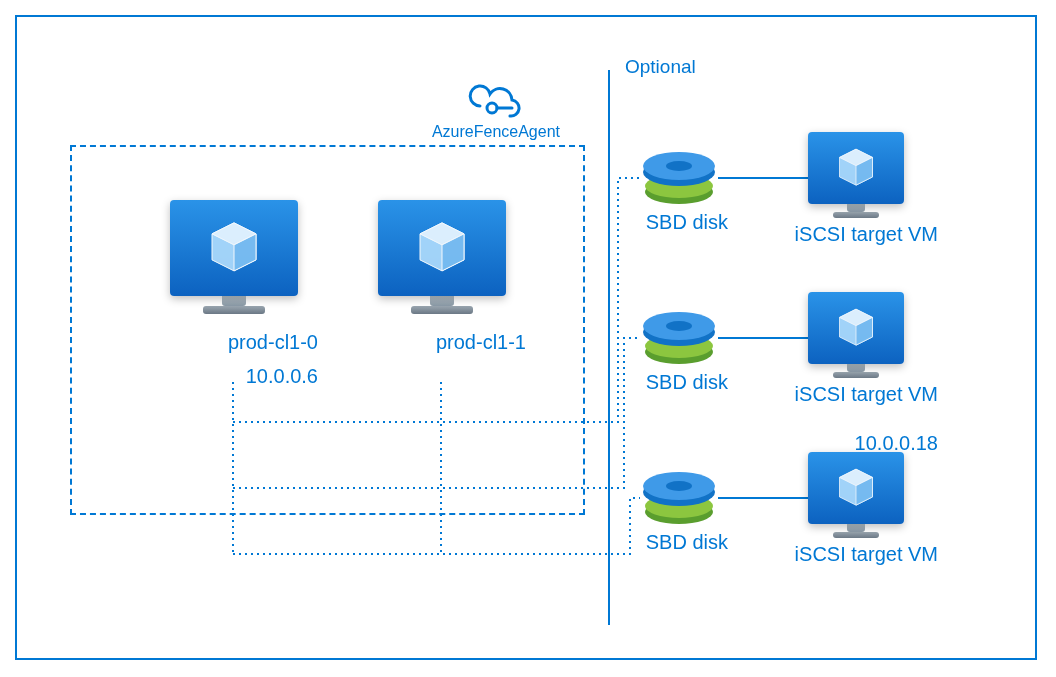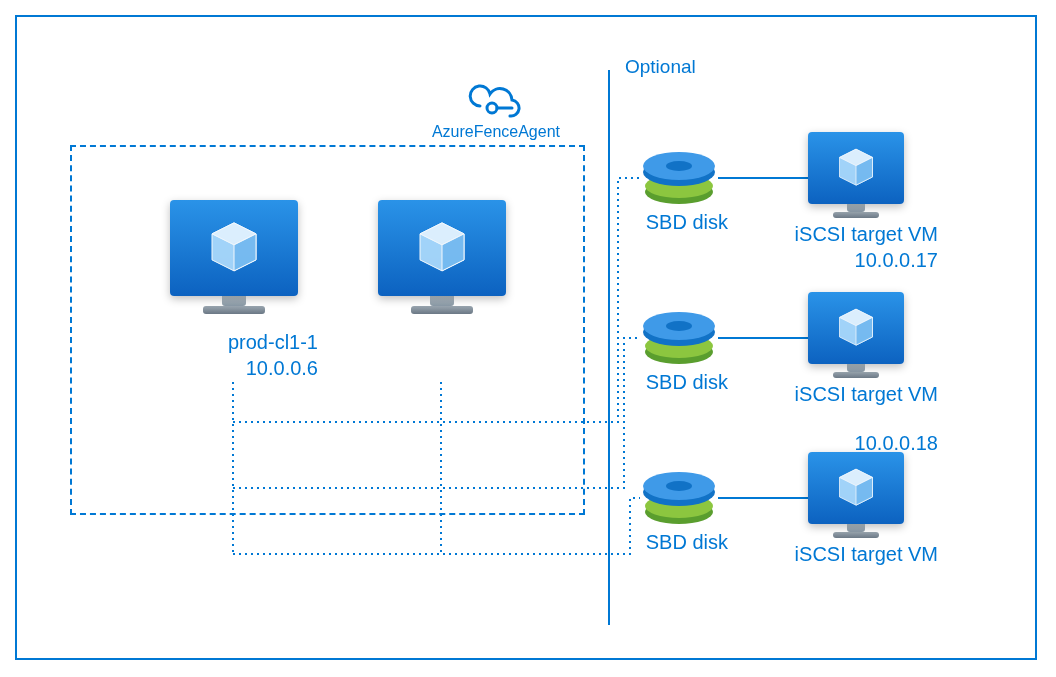--- a/index.html
+++ b/index.html
@@ -159,38 +159,39 @@
             <polygon points="28,4 50,15 50,41 28,52 6,41 6,15" fill="#a9d8fb"></polygon>
             <polygon points="28,4 50,15 28,26 6,15" fill="#e6f4ff"></polygon>
             <polygon points="28,26 50,15 50,41 28,52" fill="#7bbef2"></polygon>
           </g>
         </svg>
       </div>
       <div class="vm-stand"></div>
       <div class="vm-base"></div>
     </div>
   </div>
-  <div class="lbl" style="left:150px; top:330px; width:168px;">prod-cl1-1</div>
-  <div class="lbl" style="left:150px; top:356px; width:168px;">10.0.0.6</div>
+  <div class="lbl" style="left:150px; top:330px; width:168px;">prod-cl1-0</div>
+  <div class="lbl" style="left:150px; top:364px; width:168px;">10.0.0.6</div>
 
   <div class="vm-wrap" style="left:378px; top:200px;">
     <div class="vm-icon" style="width:128px;">
       <div class="vm-screen" style="width:128px;height:96px;position:relative;">
         <svg class="vm-cube" width="56" height="56" viewBox="0 0 56 56">
           <g fill="#bfe3ff" stroke="#ffffff" stroke-width="1">
             <polygon points="28,4 50,15 50,41 28,52 6,41 6,15" fill="#a9d8fb"></polygon>
             <polygon points="28,4 50,15 28,26 6,15" fill="#e6f4ff"></polygon>
             <polygon points="28,26 50,15 50,41 28,52" fill="#7bbef2"></polygon>
           </g>
         </svg>
       </div>
       <div class="vm-stand"></div>
       <div class="vm-base"></div>
     </div>
   </div>
+  <div class="lbl" style="left:358px; top:330px; width:168px;">prod-cl1-1</div>
 
   <div class="sbd-wrap" style="left:640px; top:148px;">
     <svg width="78" height="60" viewBox="0 0 78 60">
       <ellipse cx="39" cy="44" rx="34" ry="12" fill="#5a9e2e"></ellipse>
       <ellipse cx="39" cy="38" rx="34" ry="12" fill="#8cc63f"></ellipse>
       <ellipse cx="39" cy="24" rx="36" ry="14" fill="#1172c6"></ellipse>
       <ellipse cx="39" cy="18" rx="36" ry="14" fill="#3f9ae8"></ellipse>
       <ellipse cx="39" cy="18" rx="13" ry="5" fill="#1172c6"></ellipse>
     </svg>
   </div>
@@ -204,21 +205,20 @@
             <polygon points="28,4 50,15 28,26 6,15" fill="#e6f4ff"></polygon>
             <polygon points="28,26 50,15 50,41 28,52" fill="#7bbef2"></polygon>
           </g>
         </svg>
       </div>
       <div class="vm-stand" style="height:8px;"></div>
       <div class="vm-base" style="height:6px;"></div>
     </div>
   </div>
   <div class="lbl" style="left:778px; top:222px; width:160px;">iSCSI target VM</div>
-  <div class="lbl" style="left:778px; top:248px; width:160px;">10.0.0.17</div>
 
   <div class="sbd-wrap" style="left:640px; top:308px;">
     <svg width="78" height="60" viewBox="0 0 78 60">
       <ellipse cx="39" cy="44" rx="34" ry="12" fill="#5a9e2e"></ellipse>
       <ellipse cx="39" cy="38" rx="34" ry="12" fill="#8cc63f"></ellipse>
       <ellipse cx="39" cy="24" rx="36" ry="14" fill="#1172c6"></ellipse>
       <ellipse cx="39" cy="18" rx="36" ry="14" fill="#3f9ae8"></ellipse>
       <ellipse cx="39" cy="18" rx="13" ry="5" fill="#1172c6"></ellipse>
     </svg>
   </div>

